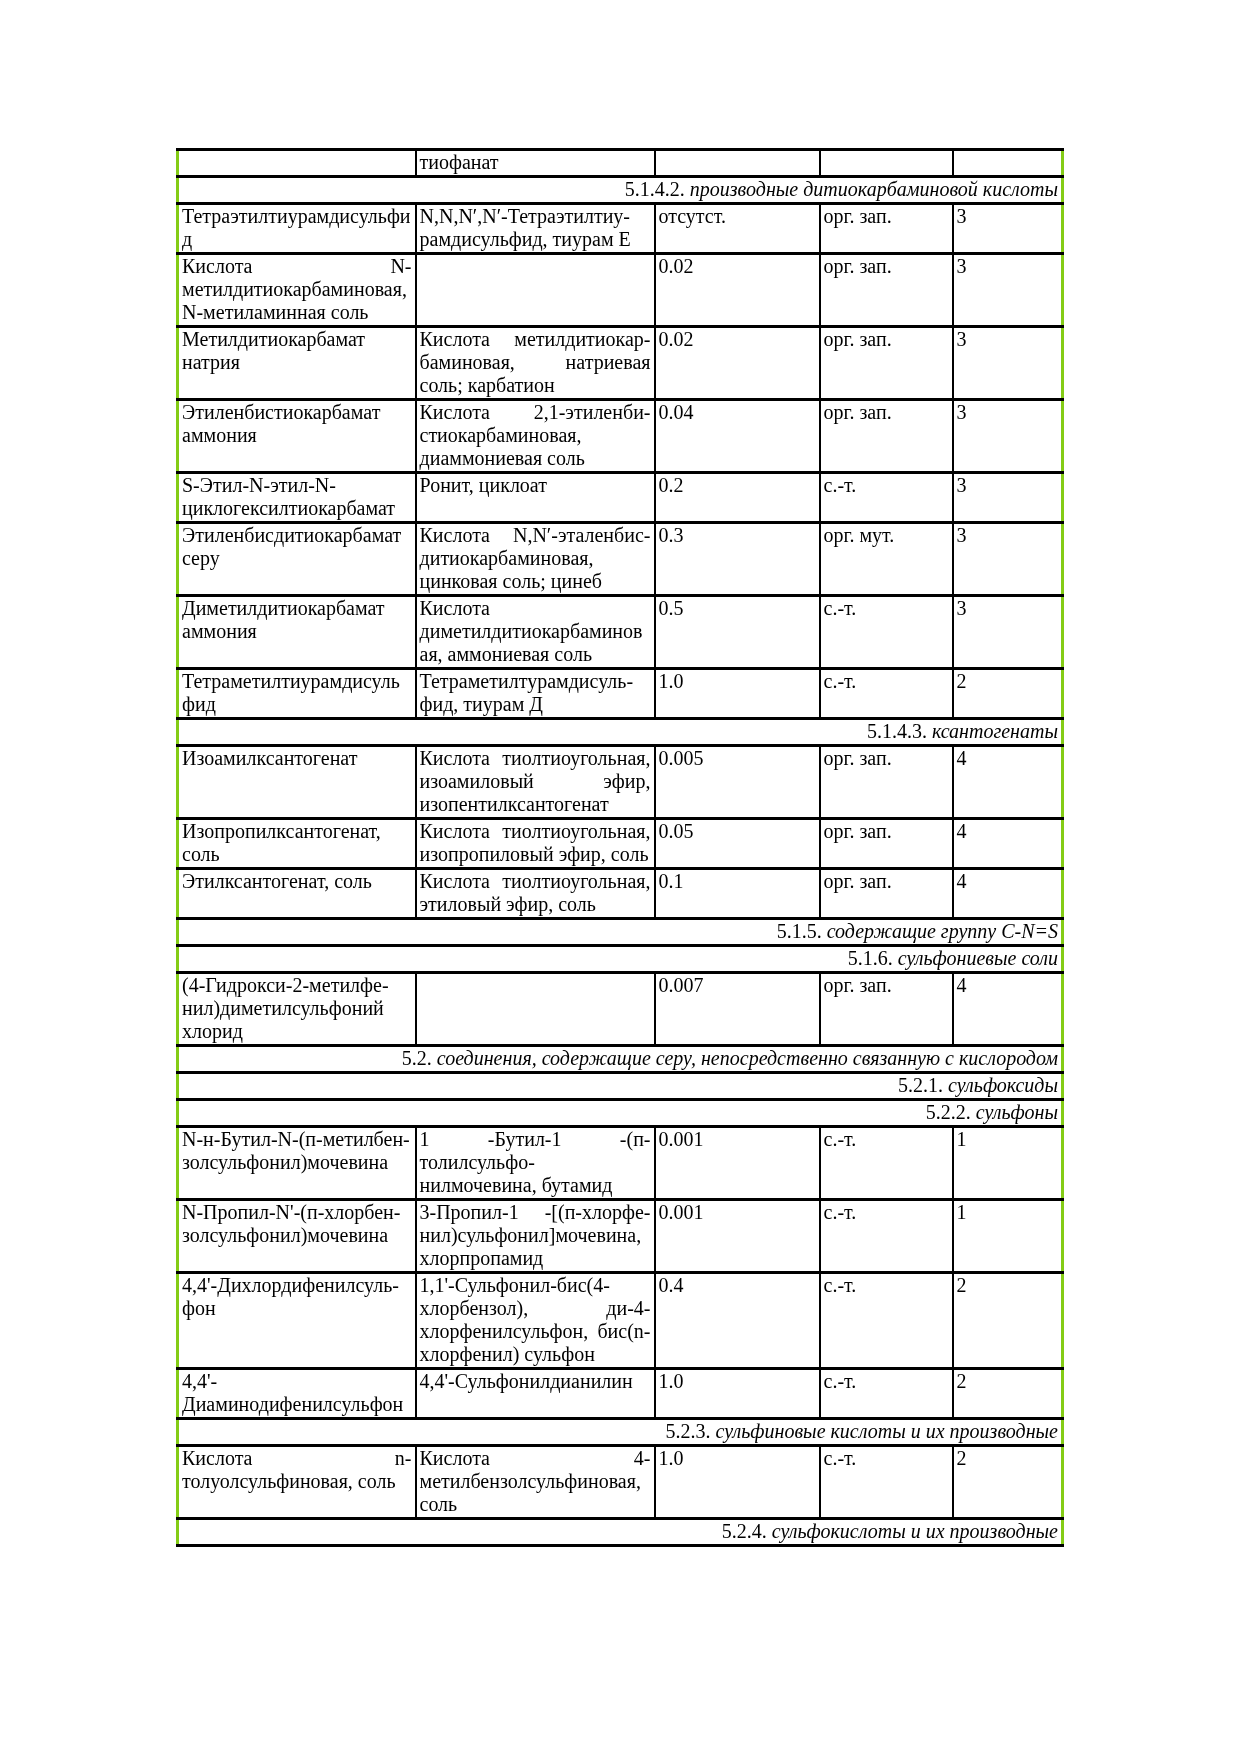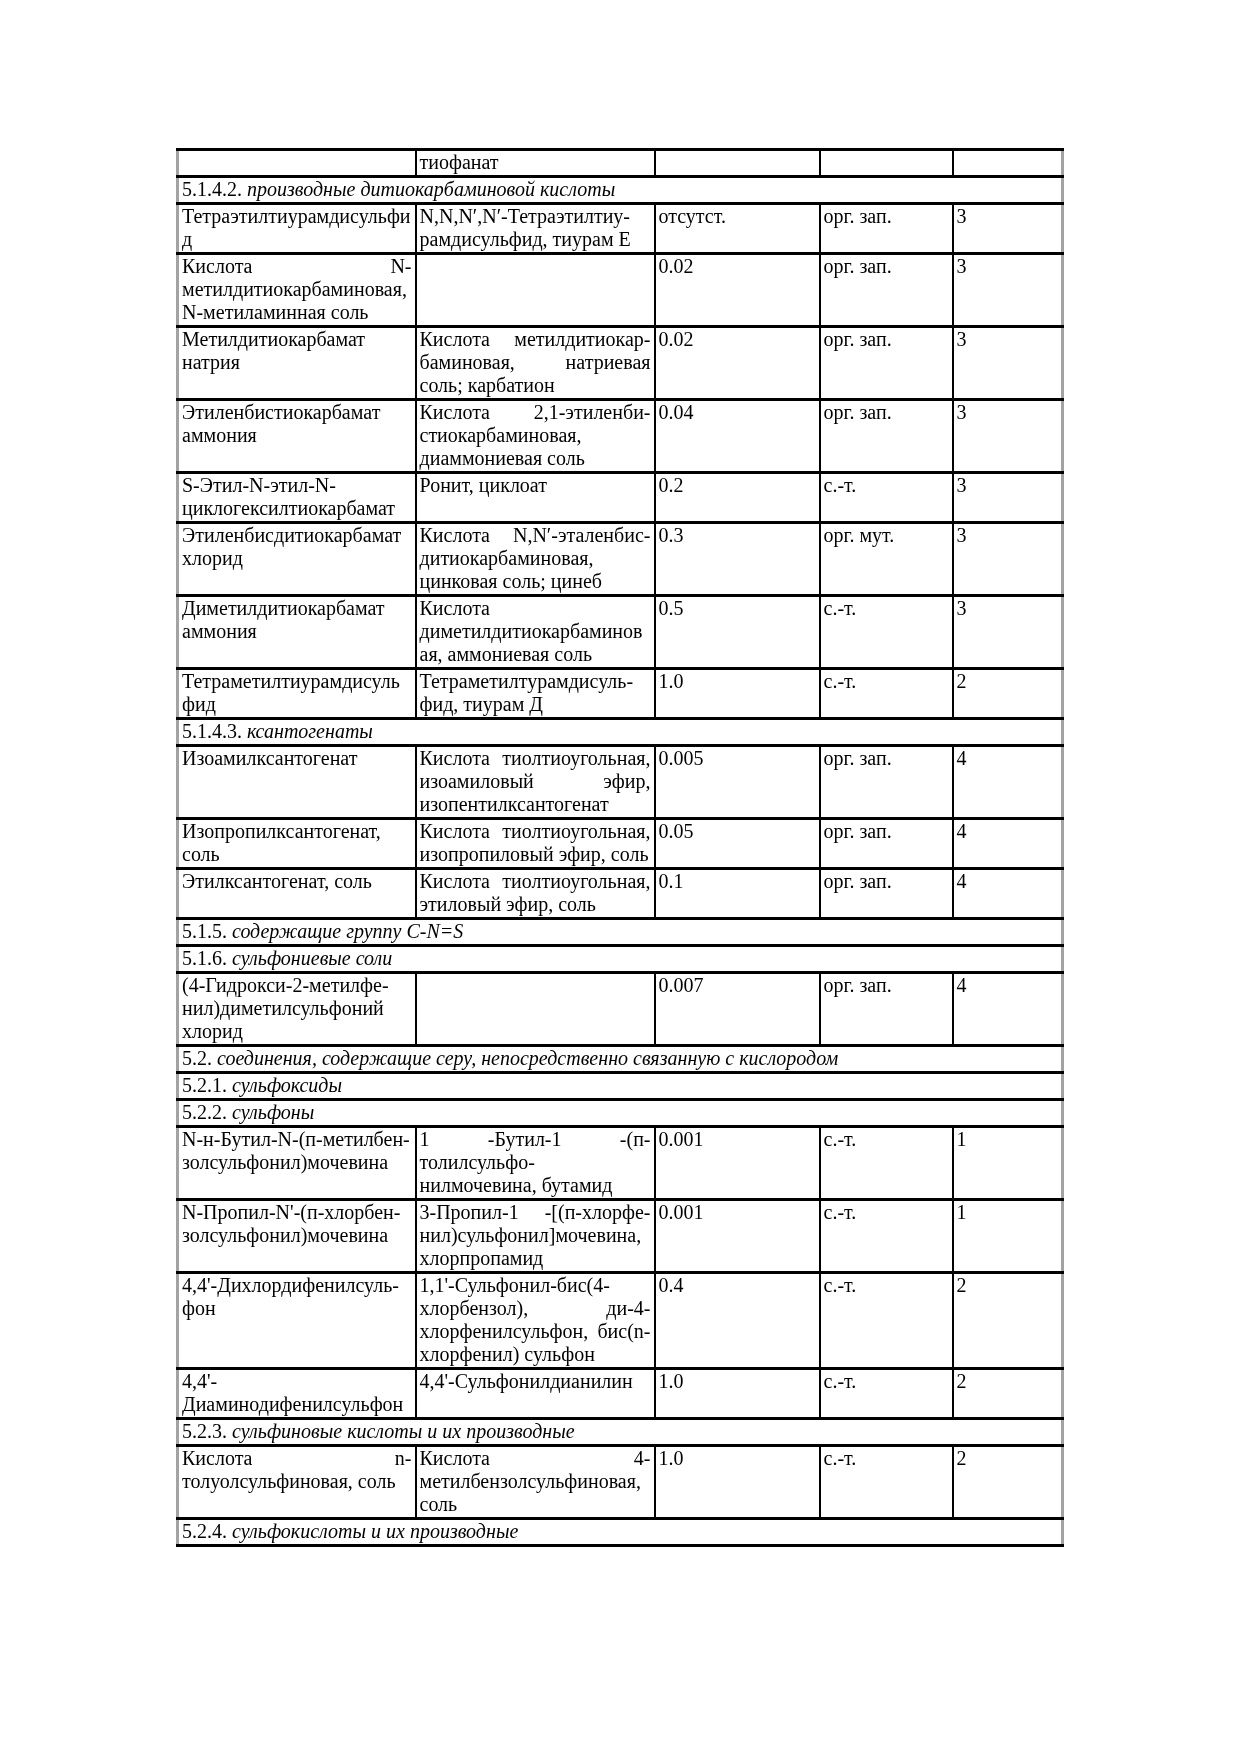--- a/index.html
+++ b/index.html
@@ -13,34 +13,34 @@
     color: #000000;
   }
   table.mpc-table {
     position: absolute;
     left: 176px;
     top: 148px;
     border-collapse: collapse;
     table-layout: fixed;
     font-size: 20px;
     line-height: 23px;
-    border: 3px solid #a3a3a3;
+    border: 3px solid #84cc16;
   }
   table.mpc-table td {
     border: 2px solid #000;
     border-top-width: 3px;
     border-bottom-width: 3px;
     padding: 0 3px 1px 3px;
     vertical-align: top;
     overflow-wrap: break-word;
     word-break: break-word;
   }
   td.name, td.syn { text-align: justify; }
   td.val, td.ind, td.cls { text-align: left; }
-  td.section-cell { text-align: left; }
+  td.section-cell { text-align: right; }
   .sec-num { font-style: normal; }
   .sec-title { font-style: italic; }
 </style>
 </head>
 <body>
 
 <div>
   <table class="mpc-table">
     <colgroup>
       <col style="width:238px">
@@ -89,21 +89,21 @@
           <td class="cls">3</td>
         </tr>
         <tr>
           <td class="name">S-Этил-N-этил-N-циклогексилтиокарбамат</td>
           <td class="syn">Ронит, циклоат</td>
           <td class="val">0.2</td>
           <td class="ind">с.-т.</td>
           <td class="cls">3</td>
         </tr>
         <tr>
-          <td class="name">Этиленбисдитиокарбамат хлорид</td>
+          <td class="name">Этиленбисдитиокарбамат серу</td>
           <td class="syn">Кислота N,N′-эталенбис-дитиокарбаминовая, цинковая соль; цинеб</td>
           <td class="val">0.3</td>
           <td class="ind">орг. мут.</td>
           <td class="cls">3</td>
         </tr>
         <tr>
           <td class="name">Диметилдитиокарбамат аммония</td>
           <td class="syn">Кислота диметилдитиокарбаминовая, аммониевая соль</td>
           <td class="val">0.5</td>
           <td class="ind">с.-т.</td>

